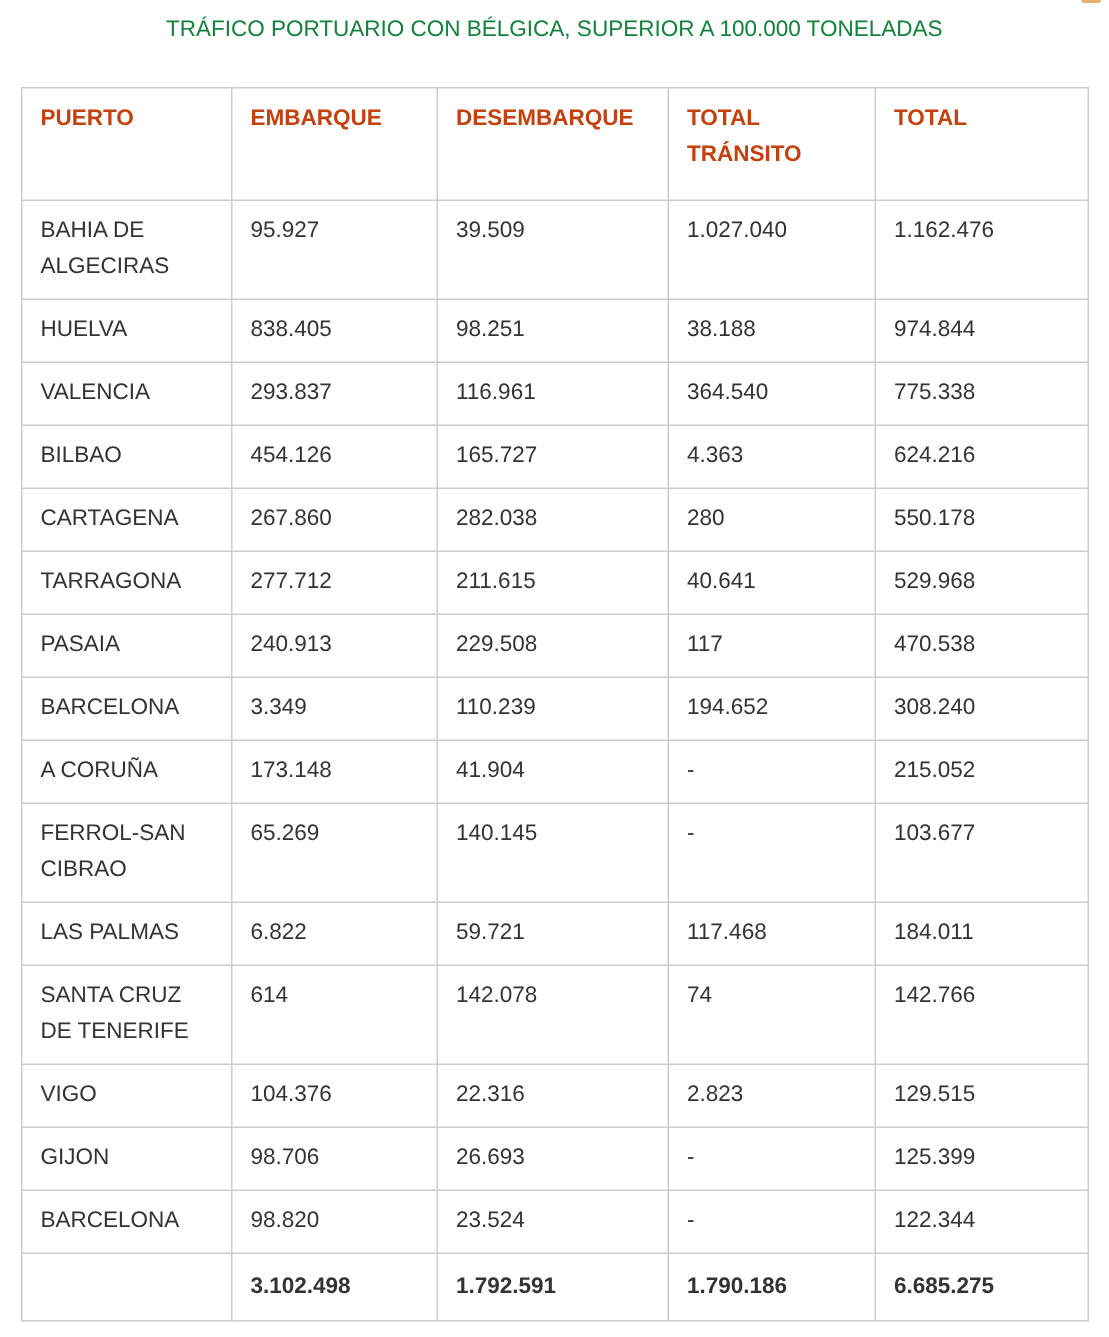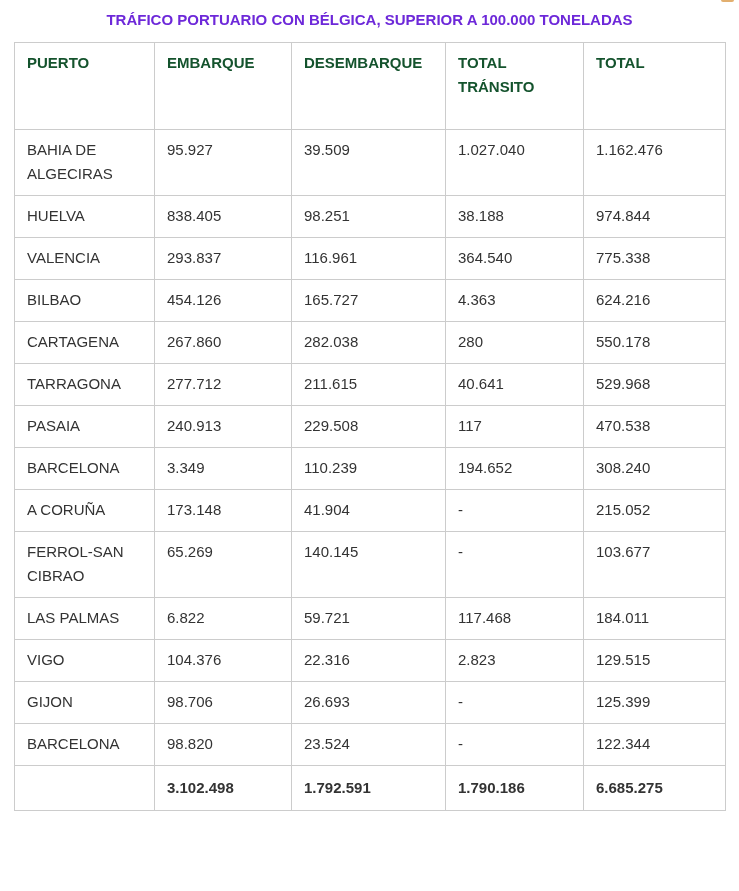--- a/index.html
+++ b/index.html
@@ -23,43 +23,43 @@
     right: 5px;
     width: 13px;
     height: 2px;
     background: #e2af6f;
     border-radius: 0 0 3px 3px;
   }
   .title {
     text-align: center;
     font-size: 15px;
     line-height: 24px;
-    margin: 0 0 10px 0;
-    color: #6d28d9;
-    font-weight: 700;
+    margin: 0 0 26px 0;
+    color: #15803d;
+    font-weight: 400;
   }
   table.traffic {
     border-collapse: collapse;
     table-layout: fixed;
     width: 711px;
     font-size: 15px;
   }
   table.traffic th,
   table.traffic td {
     border: 1px solid #cccccc;
     vertical-align: top;
     text-align: left;
     padding: 8px 12px 9px 12px;
     line-height: 24px;
     overflow: hidden;
   }
   table.traffic th {
     font-weight: bold;
-    color: #14532d;
-    padding-bottom: 30px;
+    color: #c2410c;
+    padding-bottom: 18px;
   }
   table.traffic tr.totals td {
     font-weight: bold;
     padding-top: 10px;
     padding-bottom: 10px;
   }
 </style>
 </head>
 <body>
 
@@ -155,20 +155,27 @@
           <td>103.677</td>
         </tr>
         <tr>
           <td>LAS PALMAS</td>
           <td>6.822</td>
           <td>59.721</td>
           <td>117.468</td>
           <td>184.011</td>
         </tr>
         <tr>
+          <td>SANTA CRUZ DE TENERIFE</td>
+          <td>614</td>
+          <td>142.078</td>
+          <td>74</td>
+          <td>142.766</td>
+        </tr>
+        <tr>
           <td>VIGO</td>
           <td>104.376</td>
           <td>22.316</td>
           <td>2.823</td>
           <td>129.515</td>
         </tr>
         <tr>
           <td>GIJON</td>
           <td>98.706</td>
           <td>26.693</td>

